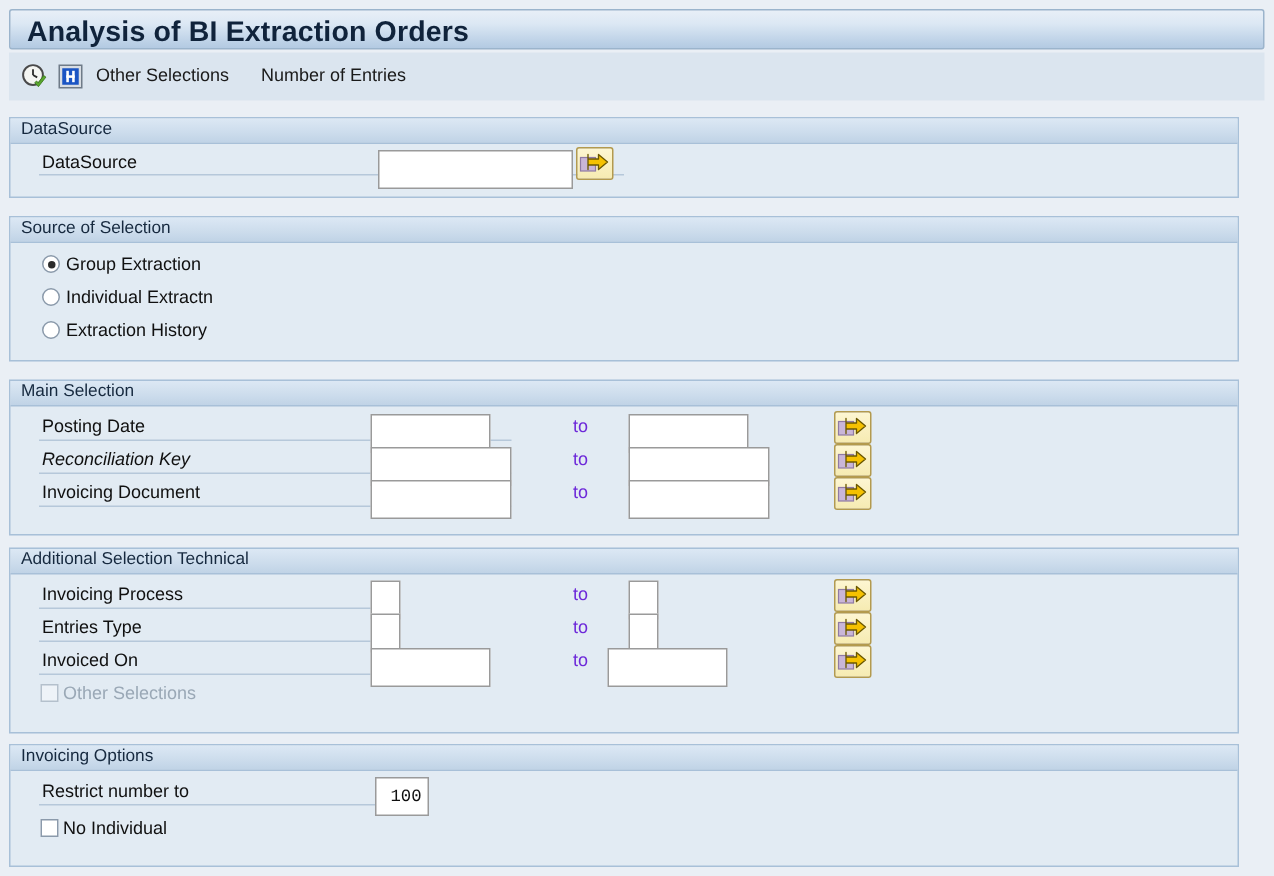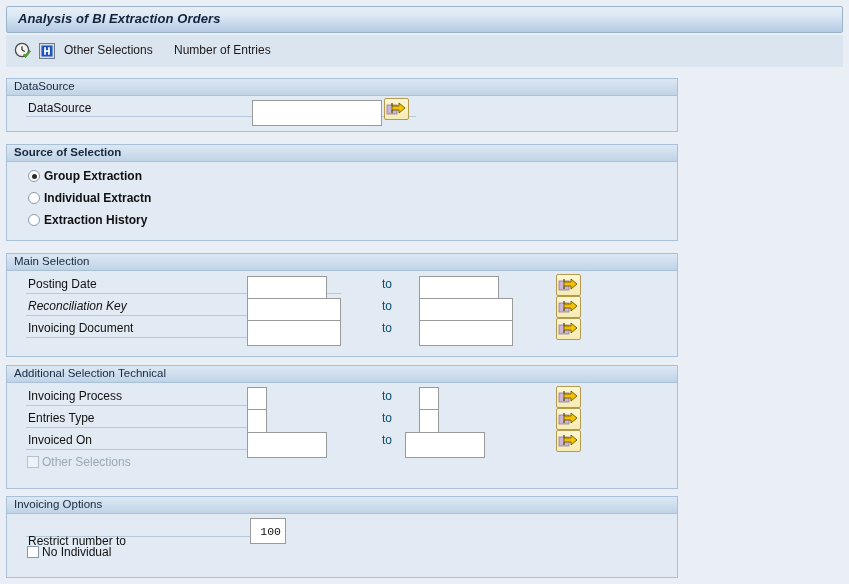--- a/index.html
+++ b/index.html
@@ -25,23 +25,22 @@
     height: 27px;
     background: linear-gradient(to bottom, #e8eff7 0%, #dce8f4 35%, #c2d5e9 75%, #b3cae2 100%);
     border: 1px solid #9bb4cc;
     border-radius: 2px;
     box-sizing: border-box;
   }
   #title-text {
     position: absolute;
     left: 11px;
     top: 4px;
-    font-size: 13px;
+    font-size: 19px;
     font-weight: bold;
-    font-style: italic;
     color: #10233b;
     white-space: nowrap;
     letter-spacing: 0.1px;
   }
   
   #toolbar {
     position: absolute;
     left: 6px;
     top: 35px;
     width: 837px;
@@ -77,21 +76,21 @@
     font-size: 25px;
     font-weight: bold;
     color: #f0c39a;
     white-space: nowrap;
     pointer-events: none;
   }
   
   .panel {
     position: absolute;
     left: 6px;
-    width: 672px;
+    width: 820px;
     background: #e2ebf3;
     border: 1px solid #a8c0d8;
     box-sizing: border-box;
   }
   .panel-header {
     height: 17px;
     background: linear-gradient(to bottom, #dce8f4 0%, #ccdcec 60%, #c0d3e6 100%);
     border-bottom: 1px solid #a8c0d8;
     box-sizing: border-box;
     position: relative;
@@ -134,21 +133,21 @@
   .field.num {
     text-align: right;
     font-family: "Liberation Mono", monospace;
     font-size: 11.5px;
     padding-right: 4px;
   }
   .to-label {
     position: absolute;
     top: 3px;
     font-size: 12px;
-    color: #0c4a6e;
+    color: #6d28d9;
   }
   
   .arrow-btn {
     position: absolute;
     width: 25px;
     height: 22px;
     background: linear-gradient(to bottom, #fdf6d2 0%, #f6ebb2 100%);
     border: 1px solid #b39a4e;
     border-radius: 2px;
     box-sizing: border-box;
@@ -260,21 +259,21 @@
     <input class="field" type="text" style="left: 245px; top: 4px; width: 130px;" value="">
     <div class="arrow-btn" style="left:377px; top:2px;">
       <svg width="23" height="20" viewBox="0 0 23 20">
         <rect x="2" y="6" width="10" height="9" fill="#c9b6d8" stroke="#8f7aa4" stroke-width="0.8"></rect>
         <path d="M7 4 L7 7 L14 7 L14 4 L20 9 L14 14 L14 11 L7 11 L7 14 Z" fill="#f5c100" stroke="#6b5800" stroke-width="0.9" stroke-linejoin="round"></path>
       </svg>
     </div>
   </div>
 </div>
 
-<div class="panel" id="panel-source" style="top:144px; height:97px;font-weight:bold;">
+<div class="panel" id="panel-source" style="top:144px; height:97px;">
   <div class="panel-header">
     <div class="ph-text">Source of Selection</div>
   </div>
   <div class="panel-body">
     <div class="radio-row" style="left:21px; top:6px;">
       <span class="radio-mark on"></span>
       <span class="radio-label">Group Extraction</span>
     </div>
     <div class="radio-row" style="left:21px; top:28px;">
       <span class="radio-mark"></span>
@@ -379,20 +378,20 @@
     </div>
   </div>
 </div>
 
 <div class="panel" id="panel-technical" style="top:496px; height:82px;">
   <div class="panel-header">
     <div class="ph-text">Invoicing Options</div>
   </div>
   <div class="panel-body">
     <div class="row-underline" style="left:19px; top:22px; width:255px;"></div>
-    <div class="row-label" style="left:21px; top:20px;">Restrict number to</div>
+    <div class="row-label" style="left:21px; top:6px;">Restrict number to</div>
     <input class="field num" type="text" style="left: 243px; top: 4px; width: 36px; height: 20px;" value="100">
     <div class="check-row" style="left:20px; top:30px;">
       <span class="check-mark"></span>
       <span class="check-label">No Individual</span>
     </div>
   </div>
 </div>
 
 </body></html>

